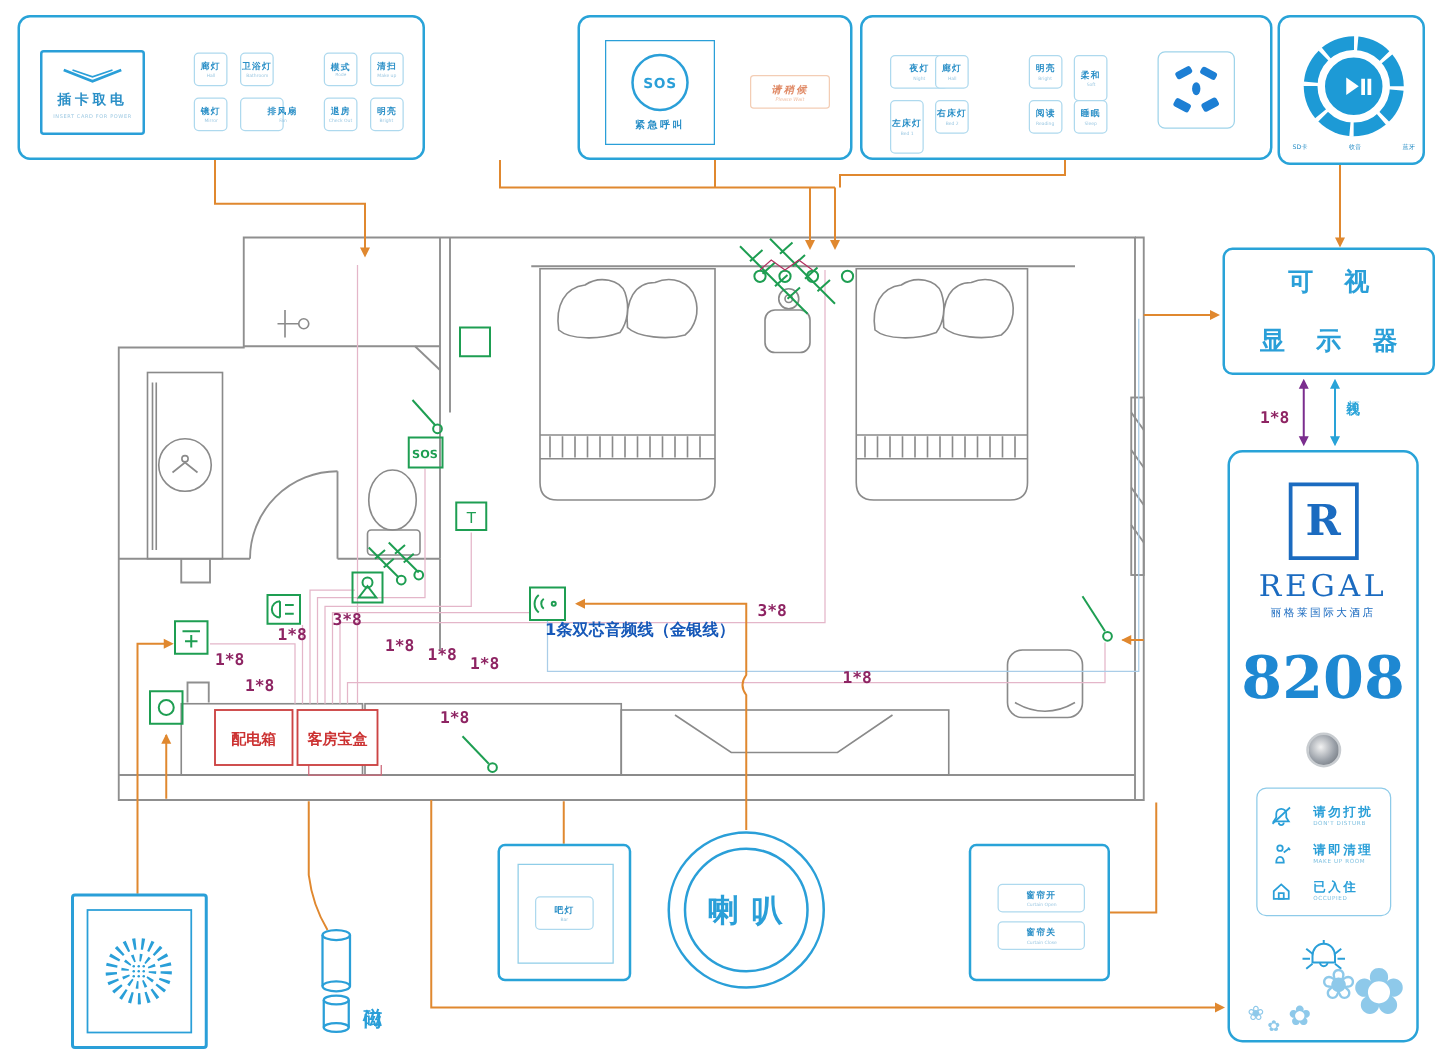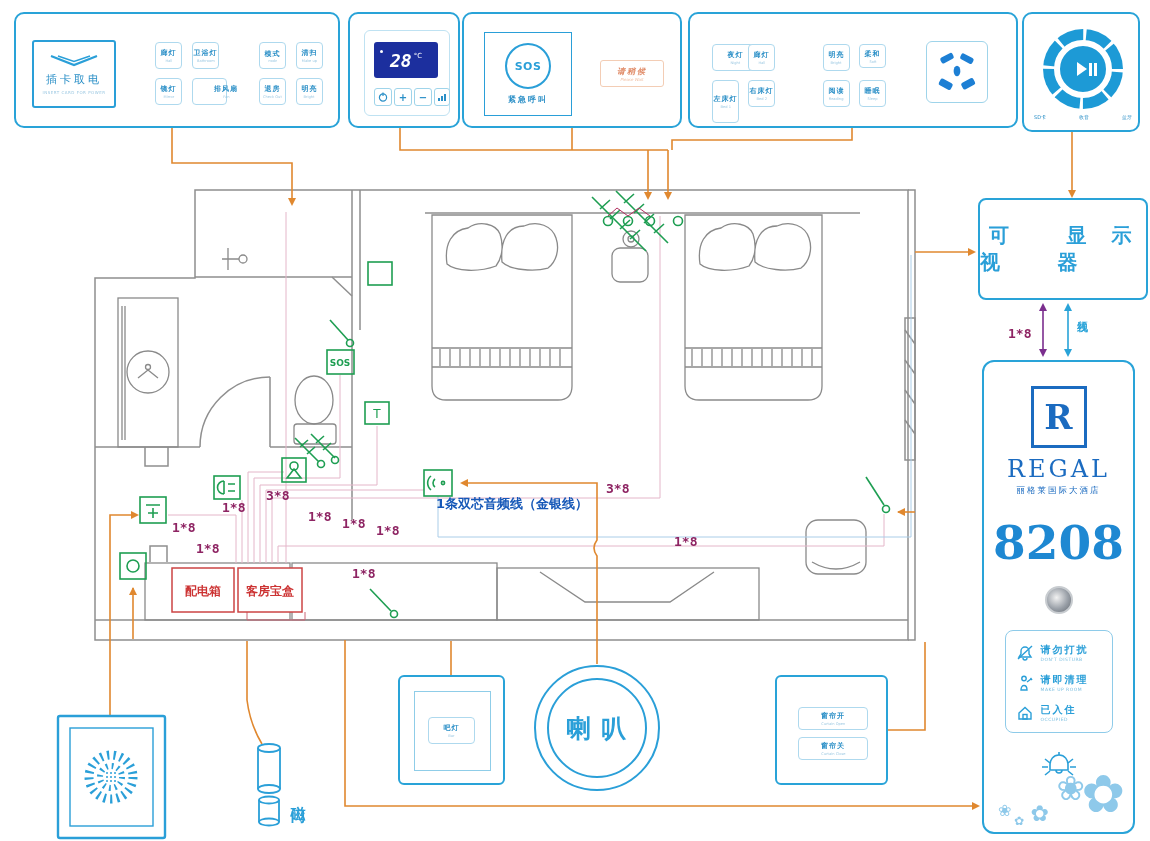--- a/index.html
+++ b/index.html
@@ -5,49 +5,49 @@
   html,body{margin:0;padding:0;background:#fff;}
   #app{position:relative;width:1150px;height:841px;background:#fff;overflow:hidden;
        font-family:"DejaVu Sans","Liberation Sans",sans-serif;}
   .panel{position:absolute;background:#fff;border:2px solid #29a3d8;border-radius:10px;box-sizing:border-box;}
   .btn{position:absolute;border:1.2px solid #aed9ee;border-radius:4px;background:#fff;
        display:flex;flex-direction:column;align-items:center;justify-content:center;box-sizing:border-box;}
   .btn .cn{font-size:7px;font-weight:bold;color:#2a8fc7;letter-spacing:1px;white-space:nowrap;}
   .btn .en{font-size:4px;color:#9cc8e2;white-space:nowrap;transform:scale(.9);}
   .cardslot{position:absolute;left:16px;top:26px;width:80px;height:64px;border:2px solid #2a9fd8;border-radius:3px;
        display:flex;flex-direction:column;align-items:center;justify-content:center;}
-  .cardslot .t{font-size:11px;font-weight:normal;color:#2a8fc7;letter-spacing:3px;margin-top:4px;}
+  .cardslot .t{font-size:11px;font-weight:bold;color:#2a8fc7;letter-spacing:3px;margin-top:4px;}
   .cardslot .s{font-size:4px;color:#9cc8e2;margin-top:3px;letter-spacing:.5px;}
   .lcd{position:absolute;left:24px;top:28px;width:64px;height:36px;background:#1c2f9e;border-radius:3px;
        display:flex;align-items:center;justify-content:center;color:#fff;}
   .lcd .temp{font-family:"DejaVu Sans Mono",monospace;font-size:18px;font-weight:bold;font-style:italic;}
   .lcd .unit{font-size:7px;margin-left:2px;margin-top:-8px;}
   .lcd .dot{position:absolute;left:6px;top:8px;width:3px;height:3px;border-radius:50%;background:#fff;}
   .tbtn{position:absolute;width:16px;height:16px;border:1.2px solid #9fd4ea;border-radius:3px;
        display:flex;align-items:center;justify-content:center;color:#2a8fc7;font-size:10px;font-weight:bold;background:#fff;}
   .soscirc{width:42px;height:42px;border:2.5px solid #2a9fd8;border-radius:50%;
        display:flex;align-items:center;justify-content:center;font-size:11px;font-weight:bold;color:#2a9fd8;letter-spacing:.5px;}
   .waitbtn{position:absolute;left:136px;top:46px;width:62px;height:25px;border:1.2px solid #f3cdb5;border-radius:3px;
        display:flex;flex-direction:column;align-items:center;justify-content:center;background:#fff;font-style:italic;}
   .waitbtn .cn{font-size:8px;color:#e08a66;font-weight:bold;letter-spacing:2px;}
   .waitbtn .en{font-size:4px;color:#f0bfa4;}
   .bigbox{position:absolute;border:2px solid #29a3d8;border-radius:8px;background:#fff;box-sizing:border-box;}
-  .disp{display:flex;flex-direction:row;align-items:center;justify-content:center;gap:20px;}
+  .disp{display:flex;flex-direction:column;align-items:center;justify-content:center;gap:20px;}
   .disp div{font-size:20px;font-weight:bold;color:#2a9fd8;letter-spacing:9px;text-indent:9px;}
   .regal{display:flex;flex-direction:column;align-items:center;}
   .rlogo{margin-top:24px;width:50px;height:56px;border:3px solid #1b6bc0;display:flex;align-items:center;justify-content:center;
        font-family:"DejaVu Serif","Liberation Serif",serif;font-size:34px;font-weight:bold;color:#1b6bc0;}
   .rbrand{margin-top:7px;font-family:"DejaVu Serif","Liberation Serif",serif;font-size:24px;color:#1b6bc0;letter-spacing:3px;}
   .rcn{font-size:8.5px;color:#1b6bc0;letter-spacing:2px;margin-top:2px;}
   .rroom{margin-top:18px;font-family:"DejaVu Serif","Liberation Serif",serif;font-size:47px;font-weight:bold;color:#1e88d2;}
   .peep{margin-top:16px;width:24px;height:24px;border-radius:50%;border:2px solid #c8ccd0;
        background:radial-gradient(circle at 40% 40%,#f2f2f2,#9aa0a8 55%,#62686f);}
   .iframe{margin-top:16px;width:108px;border:1px solid #8ecbe9;border-radius:8px;padding:12px 8px 10px 10px;box-sizing:border-box;
        display:flex;flex-direction:column;gap:11px;align-items:flex-start;}
-  .irow{display:flex;align-items:center;gap:7px;}
+  .irow{display:flex;align-items:center;gap:17px;}
   .irow .txt .cn{font-size:10px;font-weight:bold;color:#2a9fd8;letter-spacing:2px;}
   .irow .txt .en{font-size:4.5px;color:#7fc0e0;letter-spacing:.5px;}
   .flowers{position:absolute;left:0;right:0;bottom:2px;height:86px;pointer-events:none;}
   .flowers span{position:absolute;color:#8ec9ea;}
 </style>
 </head>
 <body>
 
 <div id="app">
 
@@ -277,45 +277,20 @@
   <div class="btn" style="left:243px;top:64px;width:27px;height:27px;">
     <span class="cn">退房</span>
         <span class="en">Check Out</span>
       </div>
   <div class="btn" style="left:280px;top:64px;width:27px;height:27px;">
     <span class="cn">明亮</span>
         <span class="en">Bright</span>
       </div>
 </div>
 
-<div class="panel" style="left:348px;top:12px;width:112px;height:116px;">
-  <div style="position:absolute;left:14px;top:16px;width:84px;height:84px;border:1.4px solid #bfe2f2;border-radius:6px;"></div>
-  <div class="lcd">
-    <div class="dot"></div>
-    <span class="temp">28</span>
-    <span class="unit">°C</span>
-  </div>
-  <div class="tbtn" style="left:24px;top:74px;">
-    <svg width="10" height="10" viewBox="0 0 10 10">
-          <circle cx="5" cy="5.5" r="3.6" fill="none" stroke="#2a8fc7" stroke-width="1.2"></circle>
-          <path d="M5,0.5 V4" stroke="#2a8fc7" stroke-width="1.2"></path>
-        </svg>
-      </div>
-  <div class="tbtn" style="left:44px;top:74px;">
-        <span>+</span>
-      </div>
-  <div class="tbtn" style="left:64px;top:74px;">
-        <span>−</span>
-      </div>
-  <div class="tbtn" style="left:84px;top:74px;width:14px;">
-    <svg width="10" height="10" viewBox="0 0 10 10">
-          <path d="M1,9 h2 v-3 h-2 z M4,9 h2 v-5 h-2 z M7,9 h2 v-7 h-2 z" fill="#2a8fc7"></path>
-        </svg>
-      </div>
-</div>
 
 <div class="panel" style="left:462px;top:12px;width:220px;height:116px;">
   <div style="position:absolute;left:20px;top:18px;width:86px;height:82px;border:1.6px solid #2a9fd8;display:flex;flex-direction:column;align-items:center;justify-content:center;gap:5px;">
     <div class="soscirc">
           <span>SOS</span>
         </div>
     <div style="font-size:8px;color:#2a8fc7;font-weight:bold;letter-spacing:2px;">紧急呼叫</div>
   </div>
   <div class="waitbtn">
     <span class="cn">请稍候</span>
@@ -337,21 +312,21 @@
         <span class="en">Bed 1</span>
       </div>
   <div class="btn" style="left:58px;top:66px;width:27px;height:27px;text-align:right;">
     <span class="cn">右床灯</span>
         <span class="en">Bed 2</span>
       </div>
   <div class="btn" style="left:133px;top:30px;width:27px;height:27px;">
     <span class="cn">明亮</span>
         <span class="en">Bright</span>
       </div>
-  <div class="btn" style="left:169px;top:30px;width:27px;height:24px;">
+  <div class="btn" style="left:169px;top:30px;width:27px;height:37px;">
     <span class="cn">柔和</span>
         <span class="en">Soft</span>
       </div>
   <div class="btn" style="left:133px;top:66px;width:27px;height:27px;">
     <span class="cn">阅读</span>
         <span class="en">Reading</span>
       </div>
   <div class="btn" style="left:169px;top:66px;width:27px;height:27px;">
     <span class="cn">睡眠</span>
         <span class="en">Sleep</span>

